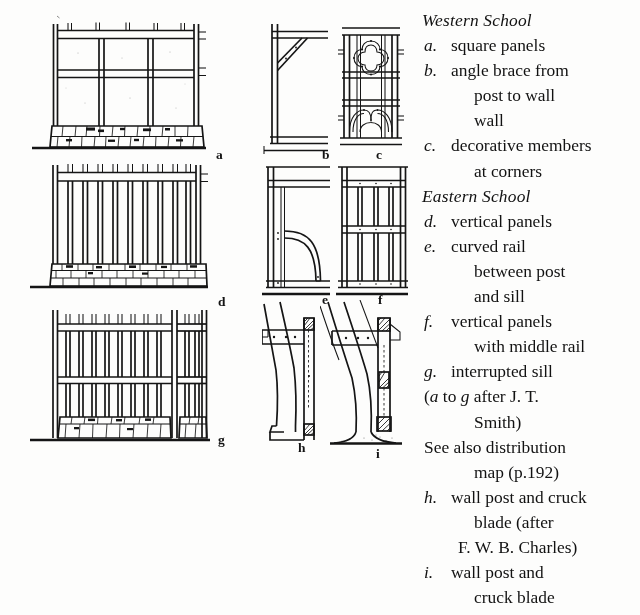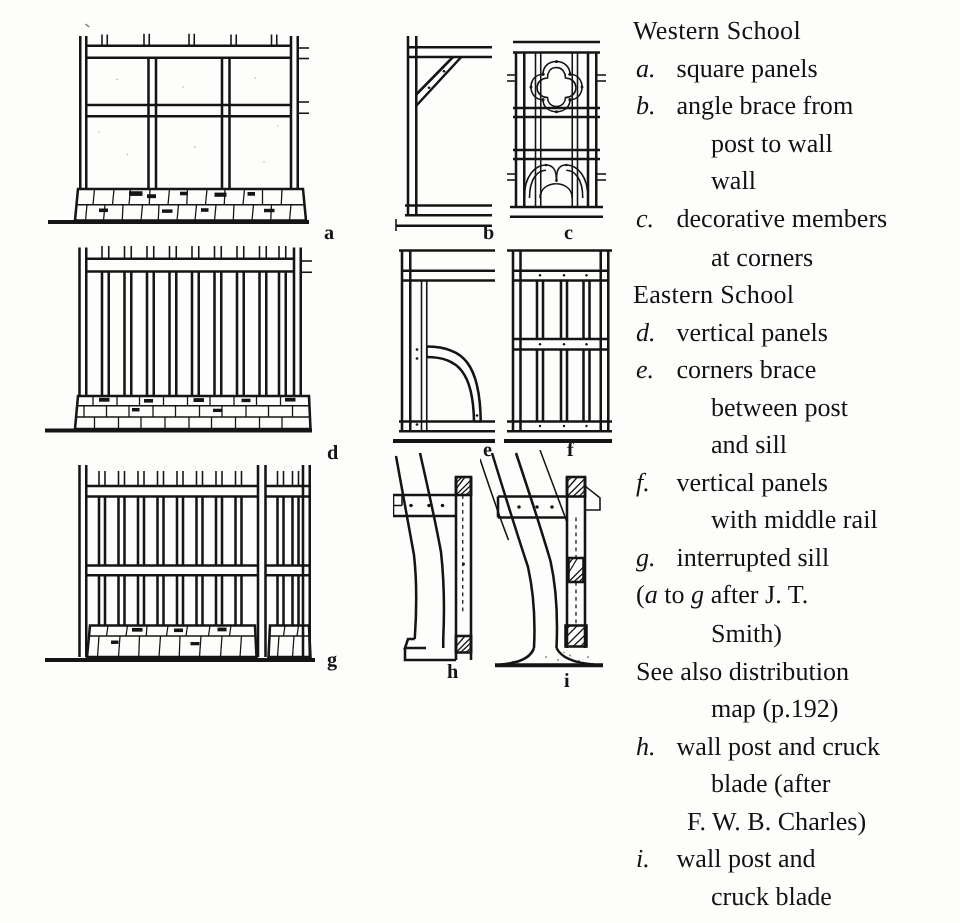--- a/index.html
+++ b/index.html
@@ -45,20 +45,21 @@
     width: 218px;
     font-size: 17.4px;
     line-height: 25.1px;
   }
   .cap-line {
     position: relative;
     white-space: nowrap;
     height: 25.1px;
   }
   .cap-head {
+    font-style: italic;
     letter-spacing: 0.2px;
   }
   .cap-item {
     position: relative;
   }
   .cap-letter {
     position: absolute;
     left: 2px;
     top: 0;
     font-style: italic;
@@ -799,21 +800,21 @@
         <span class="cap-head">Eastern School</span>
       </div>
 
       <div class="cap-line cap-item">
         <span class="cap-letter">d.</span>
         <span class="cap-text">vertical panels</span>
       </div>
 
       <div class="cap-line cap-item">
         <span class="cap-letter">e.</span>
-        <span class="cap-text">corners brace</span>
+        <span class="cap-text">curved rail</span>
       </div>
       <div class="cap-line">
         <span class="cap-cont">between post</span>
       </div>
       <div class="cap-line">
         <span class="cap-cont">and sill</span>
       </div>
 
       <div class="cap-line cap-item">
         <span class="cap-letter">f.</span>

